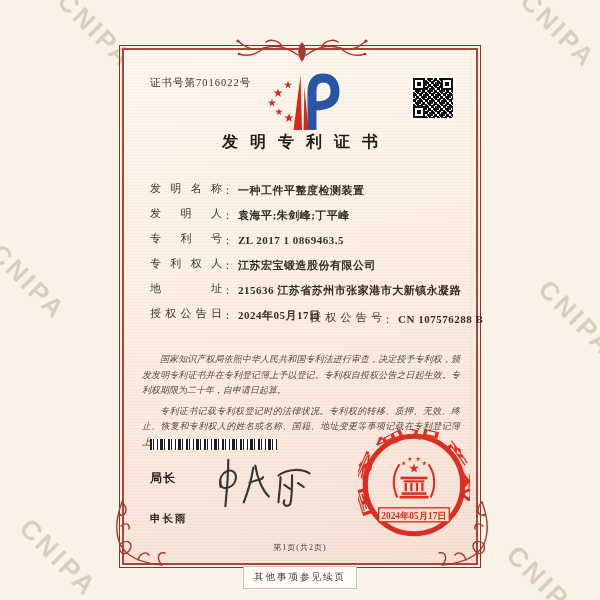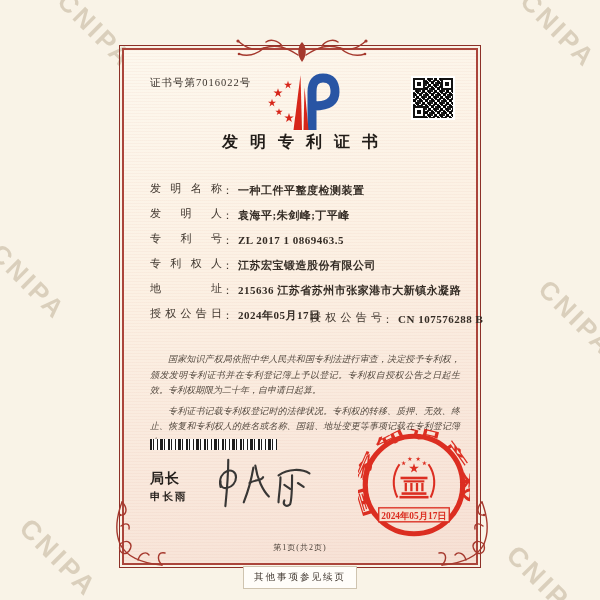--- a/index.html
+++ b/index.html
@@ -34,28 +34,28 @@
   .fields{position:absolute;left:26px;top:126px;right:20px;}
   .row{position:relative;height:25px;line-height:25px;white-space:nowrap;}
   .flabel{display:inline-block;width:72px;text-align:justify;text-align-last:justify;
       font-size:11px;color:#3f362e;vertical-align:top;}
   .fcolon{font-size:11px;color:#3f362e;margin-right:5px;}
   .fvalue{font-size:11px;font-weight:bold;color:#342c25;letter-spacing:.5px;}
   .pair2{position:absolute;left:160px;top:4px;}
 
   .legal{position:absolute;left:14px;top:302px;right:16px;color:#544a40;
       font-size:9px;line-height:15.5px;font-style:italic;}
-  .legal p{margin:0 0 5px 12px;text-indent:2em;text-align:justify;}
+  .legal p{margin:0 0 5px 4px;text-indent:2em;text-align:justify;}
 
   .barcode{position:absolute;left:26px;top:389px;width:127px;height:11px;background:
       repeating-linear-gradient(90deg,#1c1c1c 0 2px,#fdfdfd 2px 3px,#1c1c1c 3px 4px,#fdfdfd 4px 7px,
       #1c1c1c 7px 8px,#fdfdfd 8px 10px,#1c1c1c 10px 13px,#fdfdfd 13px 14px,#1c1c1c 14px 15px,#fdfdfd 15px 18px);}
 
   .officer{position:absolute;left:26px;top:420px;font-family:"Liberation Sans",sans-serif;color:#26211d;}
-  .officer .otitle{font-size:14px;font-weight:bold;margin-bottom:2px;letter-spacing:1px;}
+  .officer .otitle{font-size:12px;font-weight:bold;margin-bottom:25px;letter-spacing:1px;}
   .officer .oname{font-size:10.5px;font-weight:bold;letter-spacing:2px;}
 
   .sig{position:absolute;left:82px;top:404px;}
   .seal{position:absolute;left:234px;top:379px;mix-blend-mode:multiply;opacity:.95;}
   .pageinfo{position:absolute;left:0;bottom:10px;width:100%;text-align:center;
       font-size:8px;color:#4a4038;letter-spacing:1px;}
 
   .contnote{position:absolute;left:50%;top:566px;transform:translateX(-50%);
       background:#fffdf9;border:1px solid #cfc4b0;padding:4px 10px;font-size:9.5px;
       color:#3e352d;letter-spacing:2px;white-space:nowrap;}

